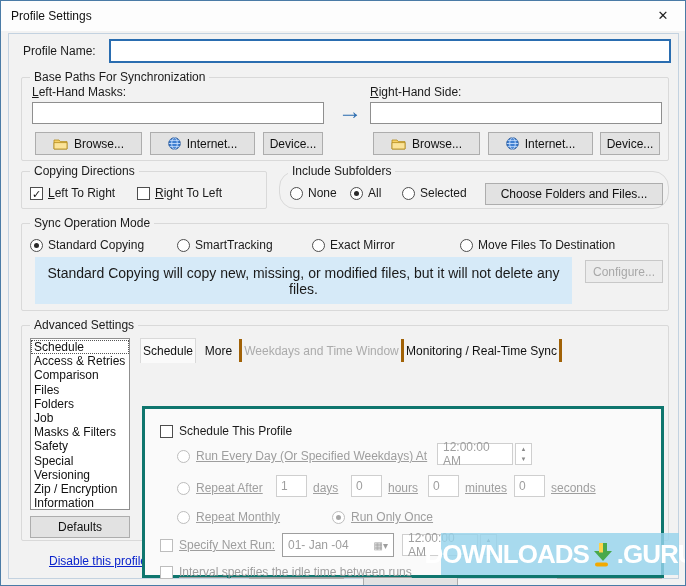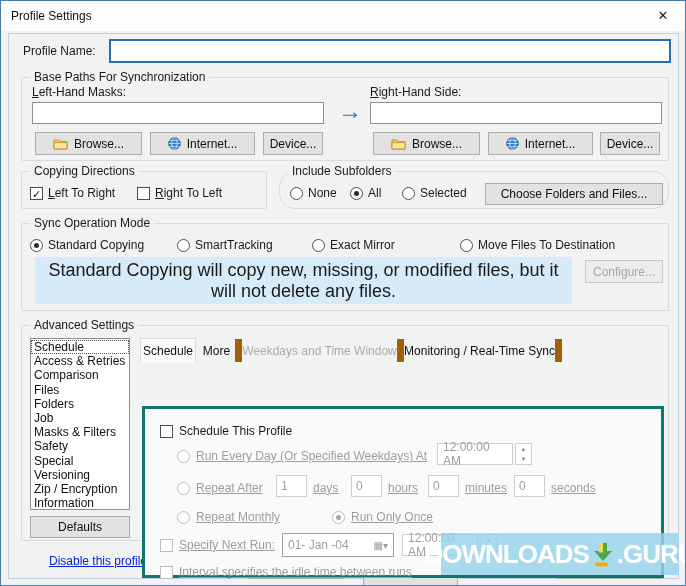--- a/index.html
+++ b/index.html
@@ -33,25 +33,25 @@
   
   .spin{width:17px;background:#fff;border:1px solid #cfcfcf;display:flex;flex-direction:column;}
   .spin div{flex:1;font-size:6px;line-height:10px;text-align:center;color:#8a8a8a;cursor:pointer;}
   
   #listbox{background:#fff;border:1px solid #8f8f8f;padding:1px 0;overflow:hidden;}
   .li{font-size:12px;line-height:14.2px;padding:0 3px;color:#111;white-space:nowrap;cursor:pointer;}
   .li.sel{outline:1px dotted #555;outline-offset:-1px;}
   
   .tab{font-size:12px;display:flex;align-items:center;justify-content:center;cursor:pointer;}
   .tab.active{background:#fafafa;border:1px solid #d9d9d9;border-bottom:none;z-index:3;color:#111;}
-  .tab.plain{border-right:7px solid #a16207;color:#111;text-align:center;}
+  .tab.plain{border-right:3px solid #a16207;color:#111;text-align:center;}
   .tab.disabled{color:#ababab;cursor:default;}
   #tabpanel{background:#fafafa;border:3px solid #0f766e;z-index:1;margin-top:44px;}
   
-  #infobox{background:#d6eaf8;display:flex;align-items:center;justify-content:center;font-size:18px;color:#1a1a1a;text-align:center;}
+  #infobox{background:#d6eaf8;display:flex;align-items:center;justify-content:center;font-size:14px;color:#1a1a1a;text-align:center;}
   #arrow{color:#2b6cb0;font-size:24px;font-weight:bold;line-height:22px;}
   a.link{font-size:12px;color:#0b23cc;text-decoration:underline;cursor:pointer;}
   #wm{background:rgba(150,211,235,0.82);display:flex;align-items:center;justify-content:center;z-index:9;}
   #wm .wtxt{color:#fff;font-weight:bold;font-size:26px;letter-spacing:-1px;line-height:1;}
   .icon{display:inline-flex;align-items:center;justify-content:center;}
 </style>
 </head>
 <body>
 
 <div id="win">

